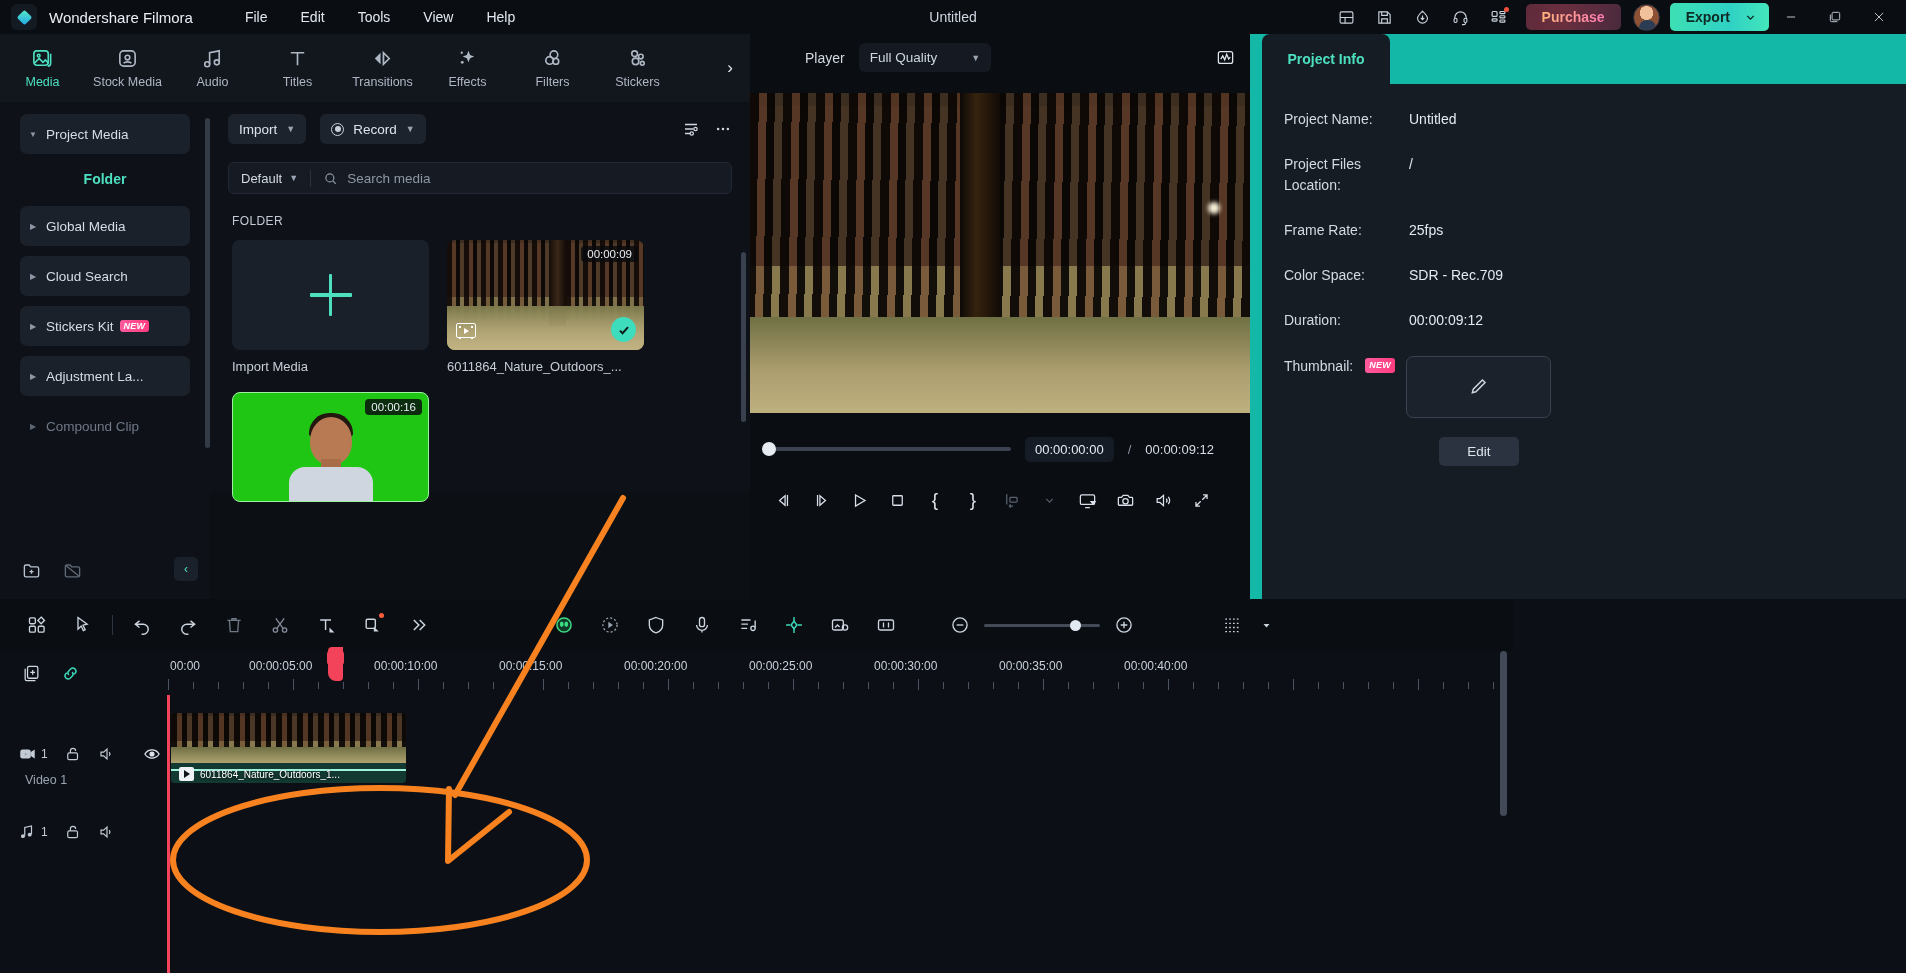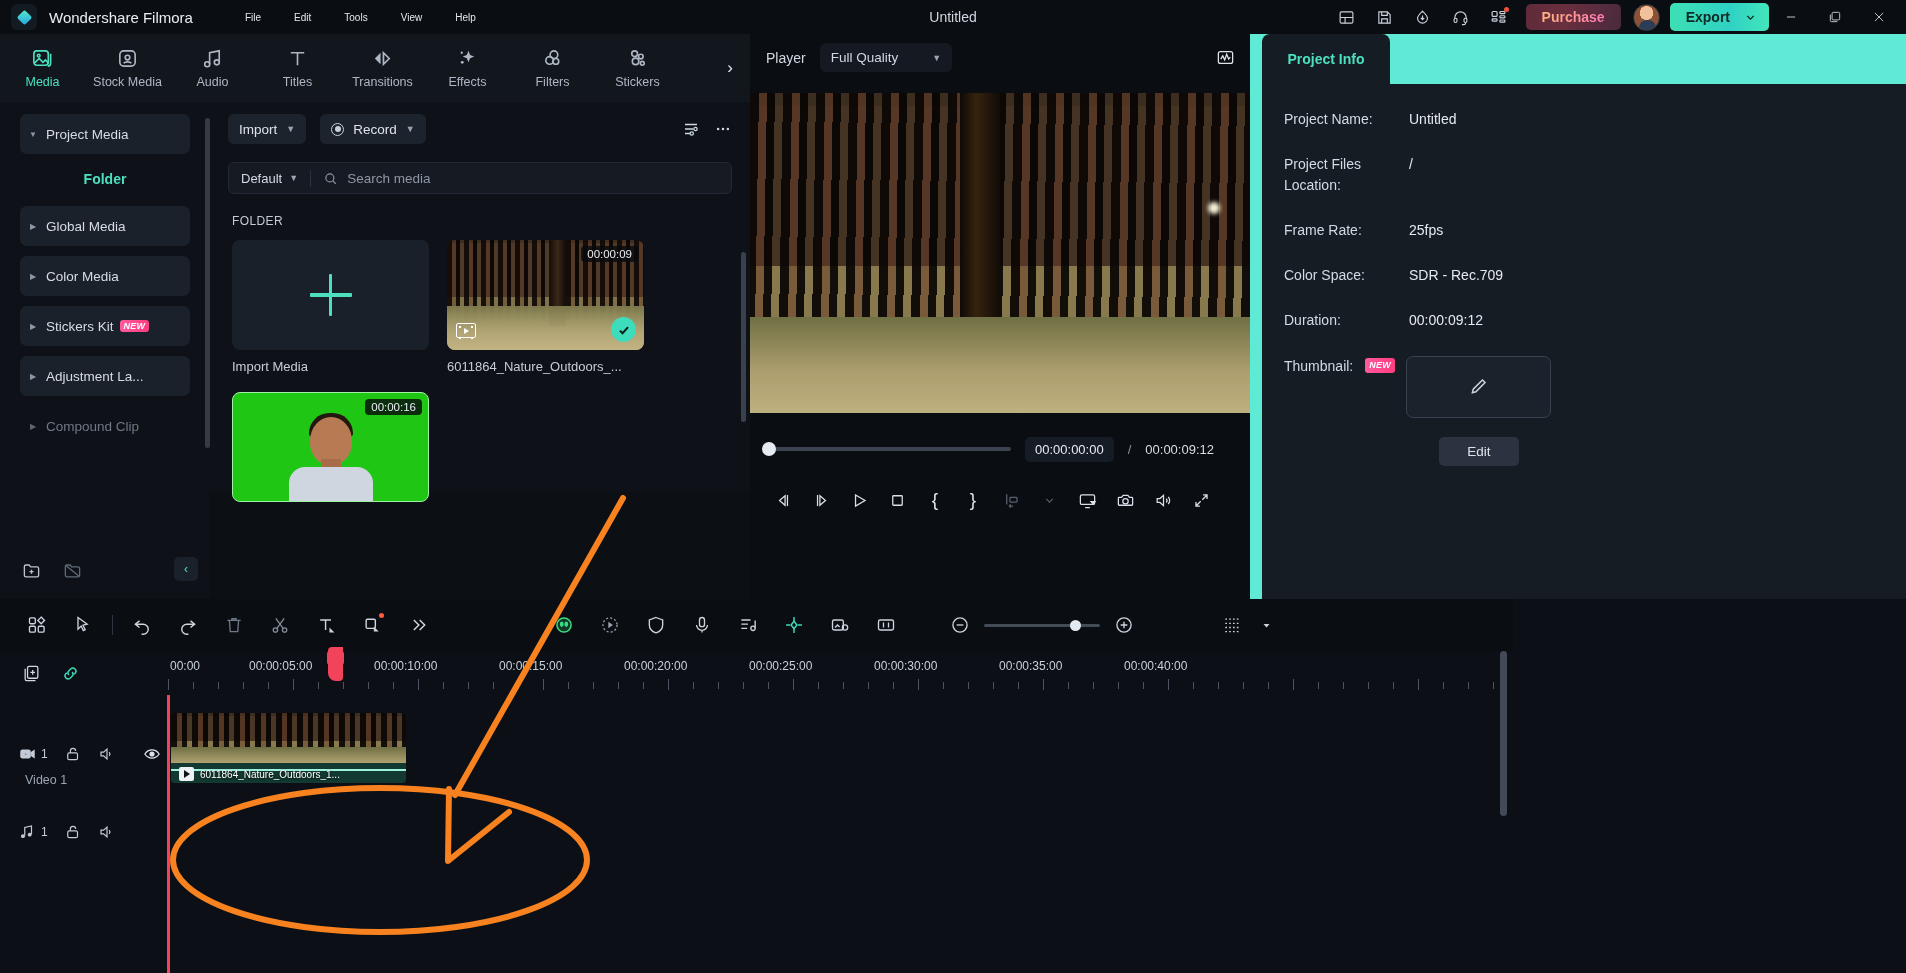--- a/index.html
+++ b/index.html
@@ -9,21 +9,21 @@
     color:#d6dbe3; font-size:13px; -webkit-font-smoothing:antialiased;
   }
   .app { position:relative; width:1906px; height:973px; background:#0c0f14; }
 
   
   .titlebar{position:absolute;left:0;top:0;width:1906px;height:34px;background:#0a0d12;display:flex;align-items:center;}
   .logo{width:26px;height:26px;margin-left:11px;border-radius:6px;background:#141a22;display:flex;align-items:center;justify-content:center;}
   .logo i{display:block;width:11px;height:11px;background:linear-gradient(135deg,#59e8c4,#1fa7e8);transform:rotate(45deg);border-radius:2px;}
   .brand{margin-left:12px;font-size:15px;color:#e9eef5;}
   .menus{display:flex;margin-left:38px;gap:5px;}
-  .menus div{padding:4px 14px;font-size:10px;color:#e2e8f0;border-radius:4px;}
+  .menus div{padding:4px 14px;font-size:14px;color:#e2e8f0;border-radius:4px;}
   .wtitle{position:absolute;left:0;right:0;top:0;height:34px;line-height:34px;text-align:center;font-size:14px;color:#cfd6e0;pointer-events:none;}
   .tright{margin-left:auto;display:flex;align-items:center;gap:0px;height:34px;padding-right:5px;}
   .ticon{width:38px;height:34px;display:flex;align-items:center;justify-content:center;color:#cbd3dd;position:relative;}
   .ticon svg{width:17px;height:17px;}
   .dot-red{position:absolute;top:7px;right:9px;width:5px;height:5px;border-radius:50%;background:#f0513c;}
   .purchase{height:26px;padding:0 16px;margin:0 8px;border-radius:5px;display:flex;align-items:center;font-size:14px;font-weight:600;
      background:linear-gradient(100deg,#5f2a3a,#6a2f3f 40%,#4a2a3e);color:#ff9a7a;}
   .purchase span{background:linear-gradient(90deg,#ffb27a,#ff7ab6);-webkit-background-clip:text;background-clip:text;color:transparent;}
   .avatar{width:27px;height:27px;border-radius:50%;margin:0 10px 0 4px;background:radial-gradient(circle at 50% 32%,#f0c19a 0 32%,#8d5236 33% 100%);border:1px solid #2a3240;overflow:hidden;position:relative;}
   .avatar::after{content:"";position:absolute;left:5px;top:15px;width:17px;height:14px;border-radius:8px 8px 2px 2px;background:#2b3d55;}
@@ -97,21 +97,21 @@
   .gfig .head{position:absolute;left:50%;transform:translateX(-50%);top:8px;width:42px;height:48px;border-radius:50% 50% 46% 46%;background:#b77a53;}
   .gfig .hair{position:absolute;left:50%;transform:translateX(-50%);top:4px;width:44px;height:24px;border-radius:22px 22px 4px 4px;background:#24170f;}
   .gfig .body{position:absolute;left:50%;transform:translateX(-50%);bottom:0;width:84px;height:34px;border-radius:16px 16px 0 0;background:#cfd6df;}
   .gfig .neck{position:absolute;left:50%;transform:translateX(-50%);bottom:28px;width:20px;height:14px;background:#a96c48;}
   .mscroll{position:absolute;right:4px;top:150px;width:5px;height:170px;border-radius:3px;background:#39414e;}
   .lscroll{position:absolute;left:205px;top:118px;width:5px;height:330px;border-radius:3px;background:#333b46;}
 
   
   .player{position:absolute;left:750px;top:34px;width:500px;height:565px;background:#0a0d12;}
   .p-top{height:47px;display:flex;align-items:center;padding:0 12px 0 16px;}
-  .p-top .lbl{font-size:14px;color:#d3dae3;margin-right:14px;}
+  .p-top .lbl{font-size:14px;color:#d3dae3;margin-right:14px;margin-left:39px;}
   .quality{height:29px;border-radius:6px;background:#151a22;display:flex;align-items:center;gap:34px;padding:0 11px;font-size:13.5px;color:#cfd7e1;}
   .p-hist{margin-left:auto;width:26px;height:26px;display:flex;align-items:center;justify-content:center;color:#dfe5ed;}
   .p-hist svg{width:19px;height:19px;}
   .pvideo{position:absolute;left:0;top:59px;width:500px;height:320px;background:#000;overflow:hidden;}
   .pv-forest{position:absolute;inset:0;background:linear-gradient(to bottom,#1b130c 0 4%,#271a11 4% 54%,#7d7447 54% 70%,#b2a475 70% 100%);}
   .pv-trunks{position:absolute;left:0;right:0;top:0;height:72%;
     background:repeating-linear-gradient(91deg,rgba(14,9,6,.96) 0 9px,rgba(118,74,50,.6) 9px 17px,rgba(9,6,4,.92) 17px 25px,rgba(175,140,100,.22) 25px 33px);}
   .pv-big{position:absolute;left:42%;top:0;width:40px;height:78%;background:linear-gradient(90deg,#0d0906,#36230f 40%,#120b06);}
   .pv-grass{position:absolute;left:0;right:0;bottom:0;height:30%;background:linear-gradient(to bottom,#6f7044,#ab9d6d 55%,#bfb080);}
   .pv-light{position:absolute;right:6%;top:34%;width:12px;height:12px;border-radius:50%;background:#f6efd6;filter:blur(2px);}
@@ -121,21 +121,21 @@
   .tc-cur{background:#161c25;border-radius:5px;padding:5px 10px;font-size:13px;color:#e6ebf2;}
   .tc-sep{color:#8b95a3;font-size:13px;}
   .tc-tot{font-size:13px;color:#d7dee7;}
   .p-ctrl{position:absolute;left:0;top:443px;width:500px;height:46px;display:flex;align-items:center;padding:0 14px;gap:0;}
   .pbtn{width:38px;height:38px;display:flex;align-items:center;justify-content:center;color:#d9e0e9;}
   .pbtn svg{width:19px;height:19px;}
   .pbtn.dimmed{color:#58626e;}
   .pbtn.brace{font-size:19px;color:#dfe5ed;}
 
   
-  .rpanel{position:absolute;left:1250px;top:34px;width:656px;height:565px;background:#5eead4;}
+  .rpanel{position:absolute;left:1250px;top:34px;width:656px;height:565px;background:#14b8a6;}
   .rtab{position:absolute;left:12px;top:0;height:50px;width:128px;border-radius:8px 8px 0 0;background:#161c24;display:flex;align-items:center;justify-content:center;color:#4ce0c0;font-size:14px;font-weight:600;}
   .rbody{position:absolute;left:12px;top:50px;width:644px;height:515px;background:#161c24;padding:25px 0 0 22px;}
   .prow{display:flex;margin-bottom:25px;font-size:14px;}
   .pk{width:125px;color:#d3dae3;line-height:1.45;}
   .pv{color:#e4eaf1;line-height:1.45;}
   .thumbrow{display:flex;align-items:flex-start;}
   .thumbbox{width:145px;height:62px;border-radius:7px;border:1px solid #39424f;background:#1b222c;display:flex;align-items:center;justify-content:center;color:#cdd5de;margin-left:-3px;}
   .thumbbox svg{width:21px;height:21px;}
   .editbtn{width:80px;height:29px;border-radius:5px;background:#2b3340;display:flex;align-items:center;justify-content:center;font-size:13.5px;color:#dde3ea;margin:18px 0 0 29px;}
 
@@ -339,21 +339,21 @@
       <span class="car">▼</span>
       <span>Project Media</span>
     </div>
     <div class="sb-folder">Folder</div>
     <div class="sb">
       <span class="car">▶</span>
       <span>Global Media</span>
     </div>
     <div class="sb">
       <span class="car">▶</span>
-      <span>Color Media</span>
+      <span>Cloud Search</span>
     </div>
     <div class="sb">
       <span class="car">▶</span>
       <span>Stickers Kit</span>
       <span class="newbadge">NEW</span>
     </div>
     <div class="sb">
       <span class="car">▶</span>
       <span>Adjustment La...</span>
     </div>

